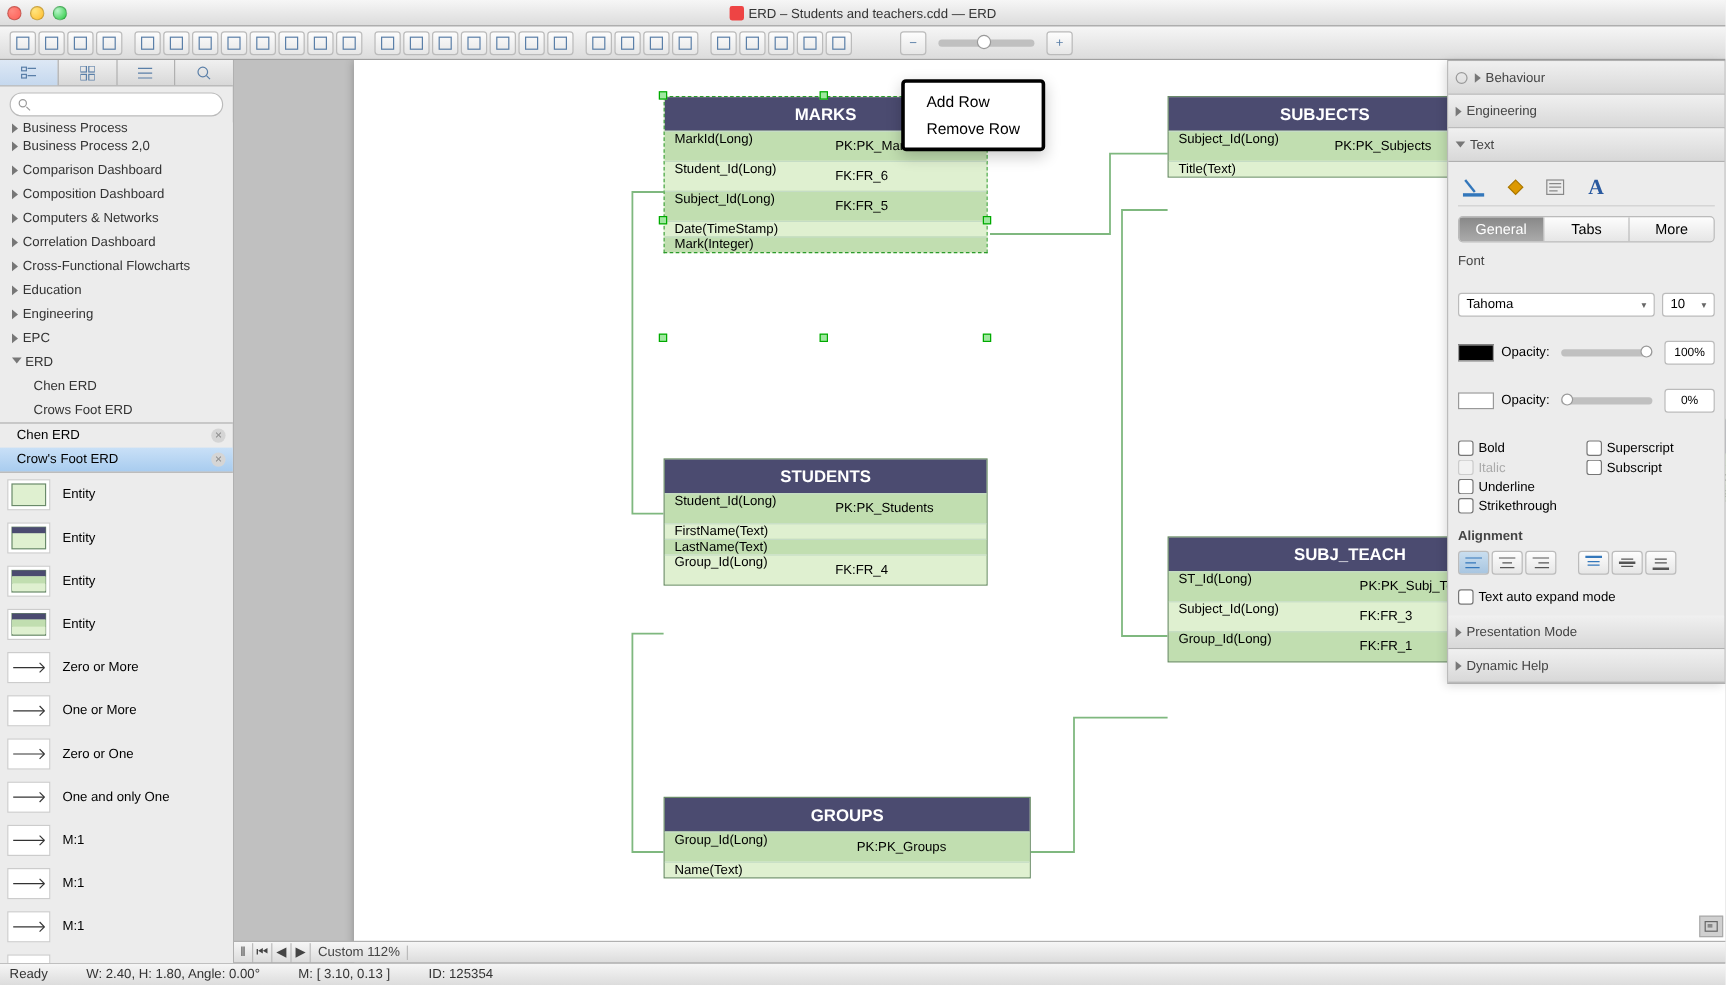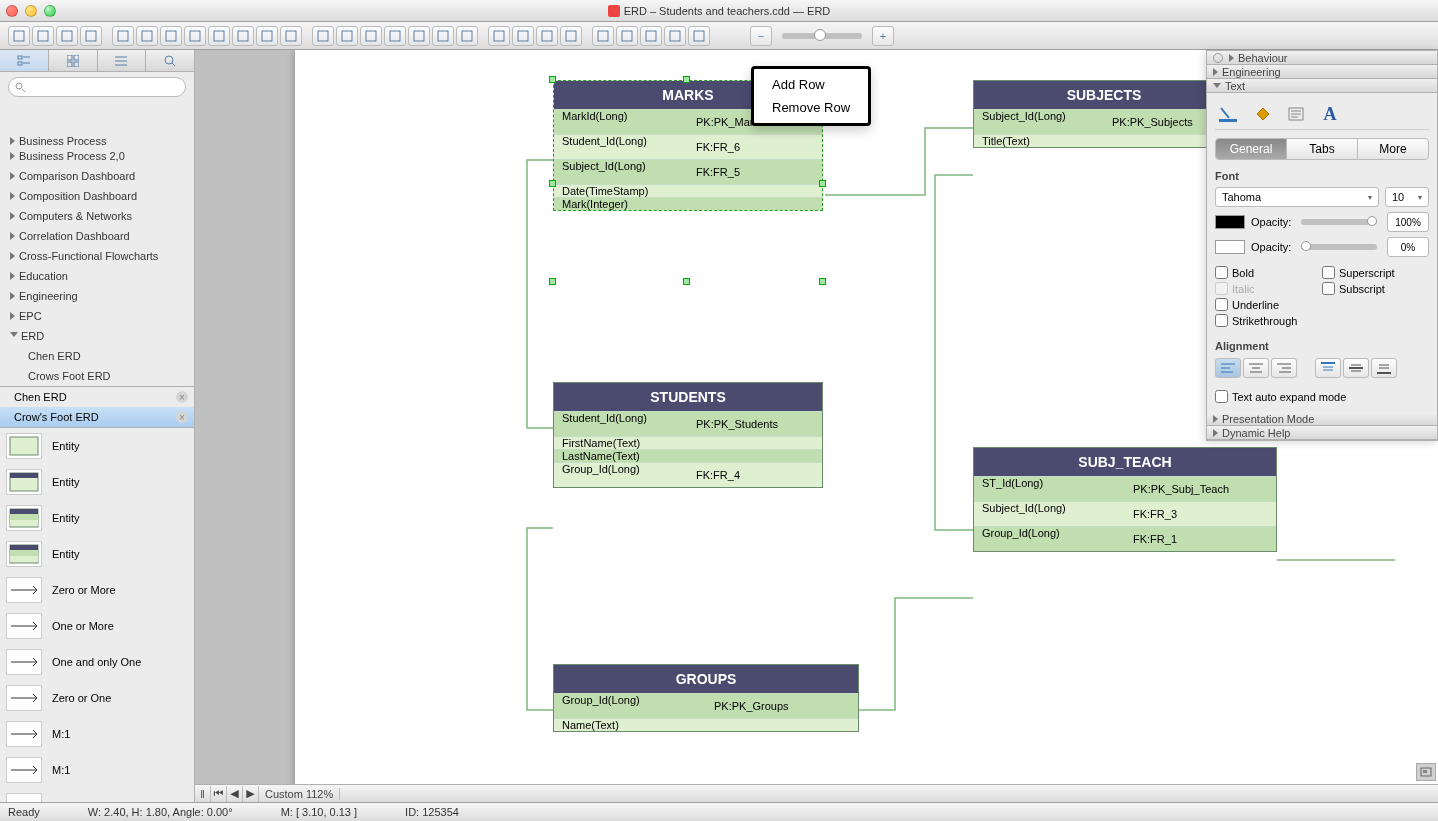--- a/index.html
+++ b/index.html
@@ -45,50 +45,50 @@
 .entity .hdr{background:#4b4b70;color:#fff;font-weight:bold;text-align:center;font-size:14px;padding:6px 0;font-family:Verdana,sans-serif}
 .entity .row{display:flex;font-size:12px;font-family:Tahoma,sans-serif;border-top:1px solid #c5dcc5}
 .entity .row:nth-child(odd){background:#c1deb0}
 .entity .row:nth-child(even){background:#dff0d0}
 .entity .row .c1{flex:1;padding:0 8px}
 .entity .row .c2{width:50%;padding:6px 8px}
 .handle{position:absolute;width:7px;height:7px;background:#9fe89f;border:1px solid #0a0}
 .ctxmenu{position:absolute;background:#fff;border:3px solid #000000;border-radius:4px;box-shadow:0 4px 12px rgba(0,0,0,.2);padding:4px 0;z-index:50}
 .ctxmenu .mi{padding:4px 18px;font-size:13px;cursor:pointer}
 .panel{position:absolute;right:0;top:50px;width:232px;background:#ececec;border:1px solid #b0b0b0;box-shadow:-2px 2px 8px rgba(0,0,0,.15);z-index:40}
-.phead{height:14px;background:linear-gradient(#f0f0f0,#d8d8d8);border-bottom:1px solid #b0b0b0;display:flex;align-items:center;padding:0 6px;font-size:11px;color:#444;cursor:pointer}
+.phead{height:28px;background:linear-gradient(#f0f0f0,#d8d8d8);border-bottom:1px solid #b0b0b0;display:flex;align-items:center;padding:0 6px;font-size:11px;color:#444;cursor:pointer}
 .phead .tri{display:inline-block;width:0;height:0;margin-right:4px}
 .phead .tri.r{border-left:5px solid #777;border-top:4px solid transparent;border-bottom:4px solid transparent}
 .phead .tri.d{border-left:4px solid transparent;border-right:4px solid transparent;border-top:5px solid #777}
 .pbody{padding:6px 8px;background:#ececec}
 .iconrow{display:flex;gap:8px;padding:4px 0;border-bottom:1px solid #cfcfcf;margin-bottom:8px}
 .iconrow .ib{width:26px;height:22px;display:flex;align-items:center;justify-content:center;cursor:pointer;border-radius:3px}
 .segtabs{display:flex;background:linear-gradient(#fdfdfd,#e6e6e6);border:1px solid #bbb;border-radius:4px;overflow:hidden;margin-bottom:10px}
 .segtabs .st{flex:1;text-align:center;padding:3px 0;cursor:pointer;font-size:12px;border-right:1px solid #bbb}
 .segtabs .st:last-child{border-right:none}
 .segtabs .st.active{background:linear-gradient(#888,#aaa);color:#fff}
-.frow{display:flex;align-items:center;gap:6px;margin:5px 0;font-size:11px}
+.frow{display:flex;align-items:center;gap:6px;margin:20px 0;font-size:11px}
 .sel{flex:1;height:20px;background:#fff;border:1px solid #bbb;border-radius:3px;display:flex;align-items:center;padding:0 6px;justify-content:space-between}
 .sel .arr{font-size:8px;color:#666}
 .swatch{width:30px;height:14px;border:1px solid #999}
 .slider{flex:1;height:6px;background:#c0c0c0;border-radius:3px;position:relative;margin:0 4px}
 .slider .th{position:absolute;width:10px;height:10px;background:#fff;border:1px solid #999;border-radius:50%;top:-3px}
 .valbox{width:42px;height:20px;background:#fff;border:1px solid #bbb;border-radius:3px;display:flex;align-items:center;justify-content:center;font-size:10px}
 .cbrow{display:flex;}
 .cbcol{flex:1}
 .cb{display:flex;align-items:center;gap:4px;margin:3px 0;font-size:11px}
 .cb input{margin:0}
 .alignbtns{display:flex;gap:2px}
 .alignbtn{width:26px;height:20px;background:linear-gradient(#fdfdfd,#e6e6e6);border:1px solid #bbb;border-radius:3px;display:flex;align-items:center;justify-content:center;cursor:pointer}
 .alignbtn.active{background:linear-gradient(#c9deef,#a8c5e0)}
 .hrulerbar{position:absolute;left:195px;right:0;bottom:19px;height:18px;background:linear-gradient(#f6f6f6,#dcdcdc);border-top:1px solid #b0b0b0;display:flex;align-items:center;font-size:10px;color:#444}
 .hrulerbar .navbtn{width:16px;height:16px;display:flex;align-items:center;justify-content:center;cursor:pointer;border-right:1px solid #bbb}
 .hrulerbar .zoomtxt{padding:0 6px;border-right:1px solid #bbb}
 .hrulerbar .rulerticks{flex:1;position:relative;height:16px;overflow:hidden}
-.statusbar{position:absolute;bottom:0;left:0;right:0;height:19px;background:linear-gradient(#f6f6f6,#dcdcdc);border-top:1px solid #a0a0a0;display:flex;align-items:center;font-size:10px;color:#333;padding:0 8px;gap:48px}
+.statusbar{position:absolute;bottom:0;left:0;right:0;height:19px;background:linear-gradient(#f6f6f6,#dcdcdc);border-top:1px solid #a0a0a0;display:flex;align-items:center;font-size:10px;color:#333;padding:0 8px;gap:32px}
 .minicorner{position:absolute;right:2px;bottom:21px;width:20px;height:18px;background:#d0d0d0;border:1px solid #aaa;display:flex;align-items:center;justify-content:center;cursor:pointer}
 </style>
 </head>
 <body>
 
 <div class="titlebar">
   <div class="traffic">
     <div class="tl red"></div>
     <div class="tl yel"></div>
     <div class="tl grn"></div>
@@ -291,21 +291,21 @@
           </svg>
         </div>
     </div>
     <div class="searchpill">
         <svg width="11" height="11">
           <circle cx="4" cy="4" r="3" fill="none" stroke="#999"></circle>
           <line x1="7" y1="7" x2="10" y2="10" stroke="#999"></line>
         </svg>
       </div>
     <div class="tree" id="tree-host">
-        <div class="treeitem" style="height: 10px; overflow: hidden; padding-top: 0px; margin-top: 34px;">
+        <div class="treeitem" style="height: 10px; overflow: hidden; padding-top: 0px;">
           <span class="disc"></span>
           <span>Business Process</span>
         </div>
         <div class="treeitem">
           <span class="disc"></span>
           <span>Business Process 2,0</span>
         </div>
         <div class="treeitem">
           <span class="disc"></span>
           <span>Comparison Dashboard</span>
@@ -416,31 +416,31 @@
           <span>One or More</span>
         </div>
         <div class="srow">
           <div class="thumb">
             <svg viewBox="0 0 30 20">
               <line x1="2" y1="10" x2="28" y2="10" stroke="#333"></line>
               <line x1="24" y1="6" x2="28" y2="10" stroke="#333"></line>
               <line x1="24" y1="14" x2="28" y2="10" stroke="#333"></line>
             </svg>
           </div>
-          <span>One and only One</span>
+          <span>Zero or One</span>
         </div>
         <div class="srow">
           <div class="thumb">
             <svg viewBox="0 0 30 20">
               <line x1="2" y1="10" x2="28" y2="10" stroke="#333"></line>
               <line x1="24" y1="6" x2="28" y2="10" stroke="#333"></line>
               <line x1="24" y1="14" x2="28" y2="10" stroke="#333"></line>
             </svg>
           </div>
-          <span>Zero or One</span>
+          <span>One and only One</span>
         </div>
         <div class="srow">
           <div class="thumb">
             <svg viewBox="0 0 30 20">
               <line x1="2" y1="10" x2="28" y2="10" stroke="#333"></line>
               <line x1="24" y1="6" x2="28" y2="10" stroke="#333"></line>
               <line x1="24" y1="14" x2="28" y2="10" stroke="#333"></line>
             </svg>
           </div>
           <span>M:1</span>
@@ -655,21 +655,21 @@
         </div>
       <div class="ib">
           <span style="font-family:serif;font-size:18px;color:#2a5aa0;font-weight:bold">A</span>
         </div>
     </div>
     <div class="segtabs">
       <div class="st active">General</div>
       <div class="st">Tabs</div>
       <div class="st">More</div>
     </div>
-    <div style="font-size:11px;font-weight:bold;color:#444;margin-bottom:4px">Font</div>
+    <div style="font-size:11px;font-weight:normal;color:#444;margin-bottom:4px">Font</div>
     <div class="frow">
       <div class="sel">
           <span>Tahoma</span>
           <span class="arr">▾</span>
         </div>
       <div class="sel" style="flex:0 0 44px">
           <span>10</span>
           <span class="arr">▾</span>
         </div>
     </div>

